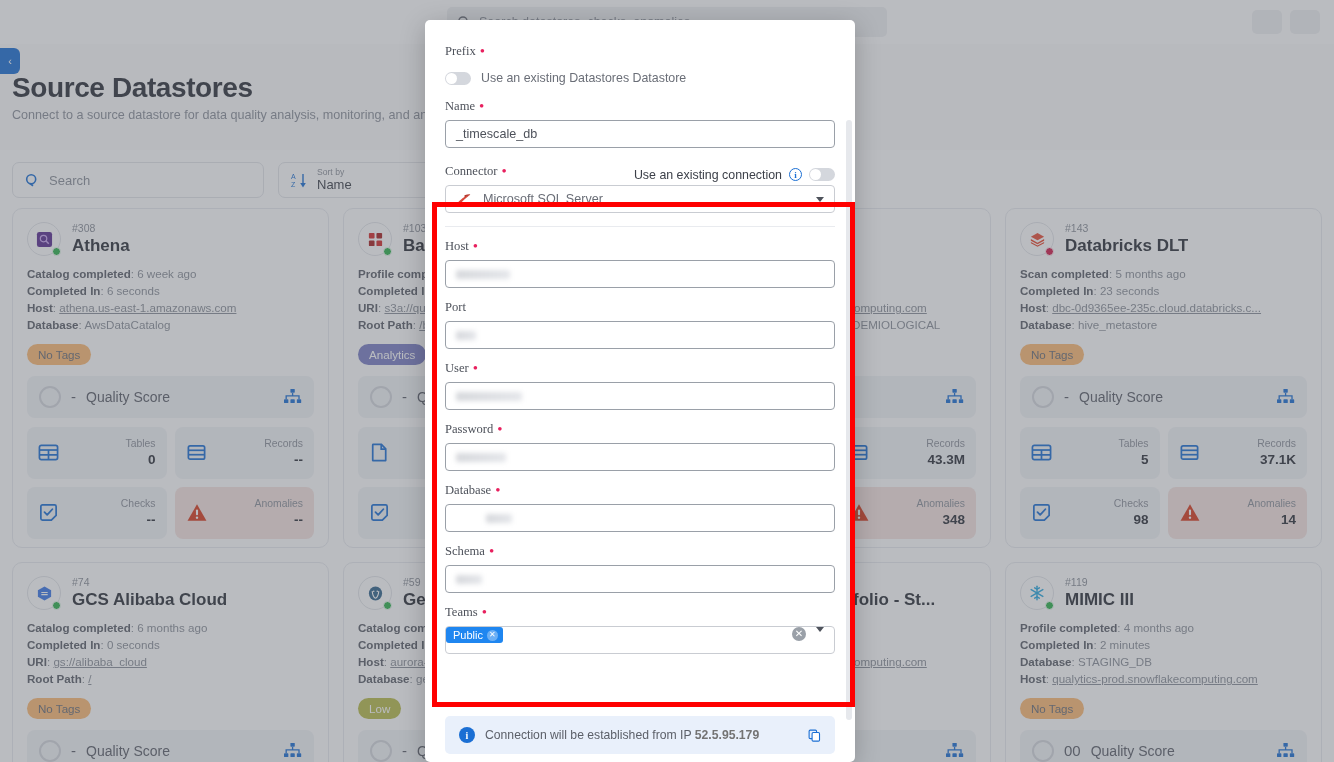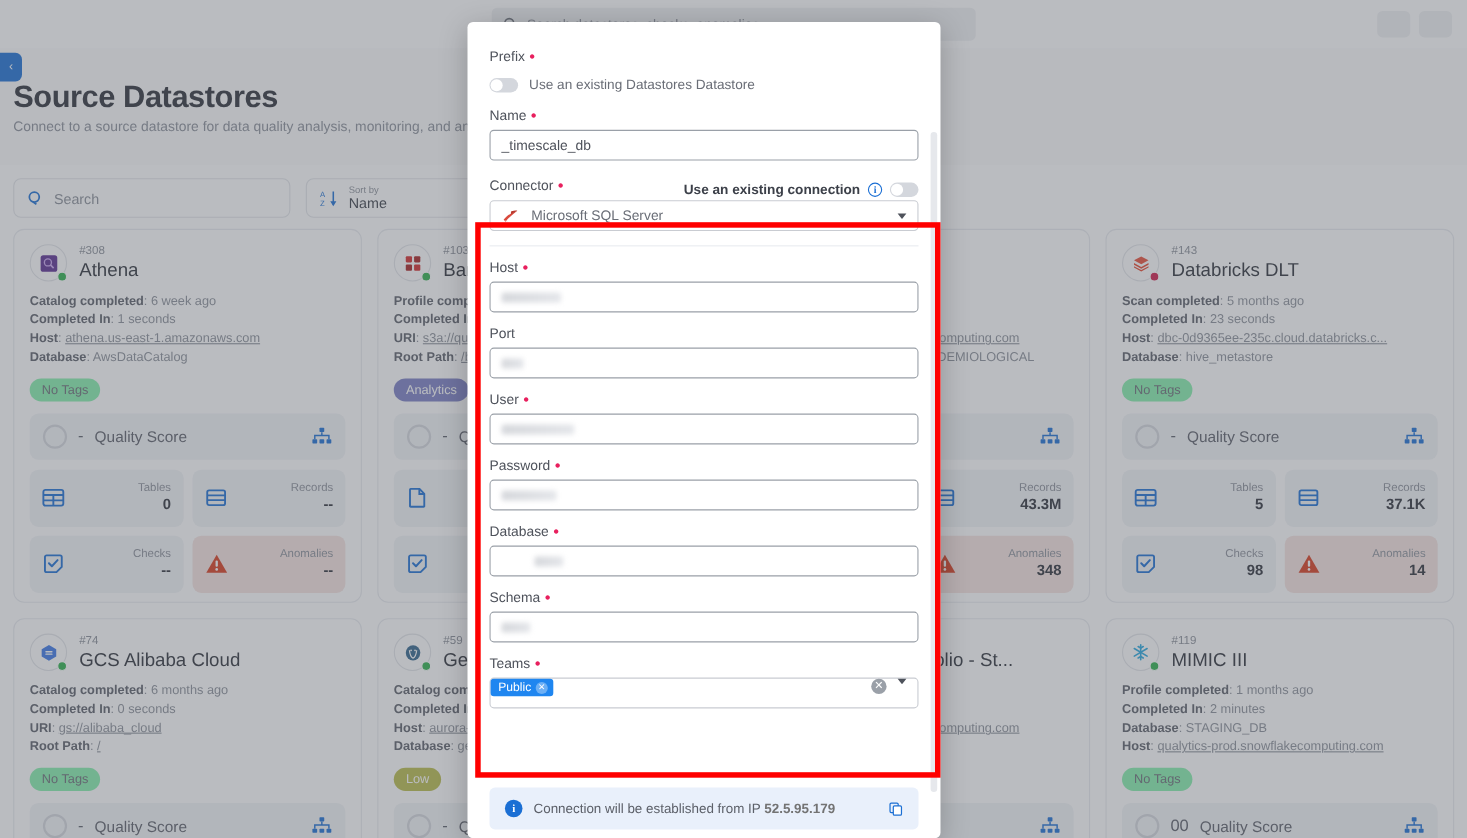--- a/index.html
+++ b/index.html
@@ -91,30 +91,30 @@
     width: 34px; height: 34px; border-radius: 50%; border: 1px solid #e3e5e9;
     position: relative; flex: 0 0 auto; background: #fff;
     display: flex; align-items: center; justify-content: center;
   }
   .card-avatar .badge {
     position: absolute; right: -1px; bottom: -1px; width: 9px; height: 9px;
     border-radius: 50%; border: 1.5px solid #fff;
   }
   .card-id { font-size: 10.5px; color: #8b9099; line-height: 1.2; }
   .card-name {
-    font-size: 17px; font-weight: 400; color: #2d3139; line-height: 1.25;
+    font-size: 17px; font-weight: 700; color: #2d3139; line-height: 1.25;
     white-space: nowrap; overflow: hidden; text-overflow: ellipsis; max-width: 232px;
   }
   .card-meta { margin-top: 9px; font-size: 11.6px; line-height: 1.48; color: #8b9099; }
   .card-meta .k { color: #5c6069; font-weight: 700; }
   .card-meta .lnk { color: #8b9099; text-decoration: underline; }
   .card-meta .row { white-space: nowrap; overflow: hidden; text-overflow: ellipsis; }
   .tag {
     display: inline-block; margin-top: 10px; padding: 4px 11px; border-radius: 11px;
-    font-size: 11.6px; background: #86efac; color: #6a6e77;
+    font-size: 11.6px; background: #fdba74; color: #6a6e77;
   }
   .tag.purple { background: #7b7fc4; color: #fff; }
   .tag.olive  { background: #b9bc4a; color: #fff; }
 
   .qscore {
     margin-top: 11px; height: 42px; background: #f2f4f7; border-radius: 8px;
     display: flex; align-items: center; padding: 0 12px; gap: 10px;
   }
   .qs-ring { width: 22px; height: 22px; border: 2px solid #d4d7dd; border-radius: 50%; }
   .qs-val { font-size: 15px; color: #5c6069; }
@@ -136,21 +136,21 @@
     background: #ffffff; border-radius: 5px; z-index: 100;
     box-shadow: 0 6px 26px rgba(0,0,0,0.22);
     overflow: hidden;
   }
   .modal-body {
     position: absolute; inset: 0; padding: 24px 20px 0 20px;
   }
   .fld { margin-bottom: 12px; }
   .fld-label {
     font-size: 12.6px; color: #4e525b; margin-bottom: 6px;
-    display: flex; align-items: center; gap: 4px;
+    display: flex; align-items: center; gap: 4px; font-family: Liberation Serif, serif;
   }
   .req { color: #e8205e; font-size: 15px; line-height: 0.6; }
   .inp {
     width: 100%; height: 28px; border: 1px solid #9aa0a8; border-radius: 4px;
     background: #fff; display: flex; align-items: center; padding: 0 10px;
     font-size: 12.6px; color: #4e525b;
   }
   .blur-val {
     height: 9px; border-radius: 2px;
     background: linear-gradient(90deg,#d6d8dc,#e4e6ea);
@@ -161,21 +161,21 @@
     width: 26px; height: 13px; border-radius: 7px; background: #d4d7dd; position: relative;
   }
   .toggle::after {
     content: ""; position: absolute; left: 1px; top: 1px;
     width: 11px; height: 11px; border-radius: 50%; background: #fff;
   }
   .toggle-label { font-size: 12.4px; color: #6a6e77; }
 
   .conn-head { display: flex; align-items: center; justify-content: space-between; gap: 40px; }
   .conn-right { display: flex; align-items: center; gap: 7px; }
-  .conn-right-label { font-size: 12.4px; color: #3c4049; font-weight: 700; }
+  .conn-right-label { font-size: 12.4px; color: #3c4049; font-weight: 400; }
   .info-circle {
     width: 13px; height: 13px; border-radius: 50%; border: 1.4px solid #1b6fd4;
     color: #1b6fd4; font-size: 9px; font-weight: 700;
     display: flex; align-items: center; justify-content: center;
     font-family: "Liberation Serif", serif;
   }
   .select {
     width: 100%; height: 28px; border: 1px solid #c9ccd2; border-radius: 4px;
     display: flex; align-items: center; gap: 10px; padding: 0 10px;
     font-size: 12.6px; color: #6a6e77; position: relative;
@@ -298,21 +298,21 @@
               </svg>
             </span>
             <span class="badge" style="background:#2eb24c"></span>
           </div>
           <div style="min-width:0">
             <div class="card-id">#308</div>
             <div class="card-name">Athena</div>
           </div>
         </div><div class="card-meta">
           <div class="row"><span class="k">Catalog completed</span>: <span class="">6 week ago</span></div>
-          <div class="row"><span class="k">Completed In</span>: <span class="">1 seconds</span></div>
+          <div class="row"><span class="k">Completed In</span>: <span class="">6 seconds</span></div>
           <div class="row"><span class="k">Host</span>: <span class="lnk">athena.us-east-1.amazonaws.com</span></div>
           <div class="row"><span class="k">Database</span>: <span class="">AwsDataCatalog</span></div>
         </div><span class="tag">No Tags</span><div class="qscore">
           <span class="qs-ring"></span>
           <span class="qs-val">-</span>
           <span class="qs-label">Quality Score</span>
           <span>
             <svg width="19" height="17" viewBox="0 0 20 18">
               <rect x="7.8" y="1" width="4.6" height="4" rx="0.7" fill="#1b6fd4"></rect>
               <rect x="1" y="12" width="4.6" height="4" rx="0.7" fill="#1b6fd4"></rect>
@@ -719,21 +719,21 @@
                 </g>
               </svg>
             </span>
             <span class="badge" style="background:#2eb24c"></span>
           </div>
           <div style="min-width:0">
             <div class="card-id">#119</div>
             <div class="card-name">MIMIC III</div>
           </div>
         </div><div class="card-meta">
-          <div class="row"><span class="k">Profile completed</span>: <span class="">1 months ago</span></div>
+          <div class="row"><span class="k">Profile completed</span>: <span class="">4 months ago</span></div>
           <div class="row"><span class="k">Completed In</span>: <span class="">2 minutes</span></div>
           <div class="row"><span class="k">Database</span>: <span class="">STAGING_DB</span></div>
           <div class="row"><span class="k">Host</span>: <span class="lnk">qualytics-prod.snowflakecomputing.com</span></div>
         </div><span class="tag">No Tags</span><div class="qscore">
           <span class="qs-ring"></span>
           <span class="qs-val">00</span>
           <span class="qs-label">Quality Score</span>
           <span>
             <svg width="19" height="17" viewBox="0 0 20 18">
               <rect x="7.8" y="1" width="4.6" height="4" rx="0.7" fill="#1b6fd4"></rect>

